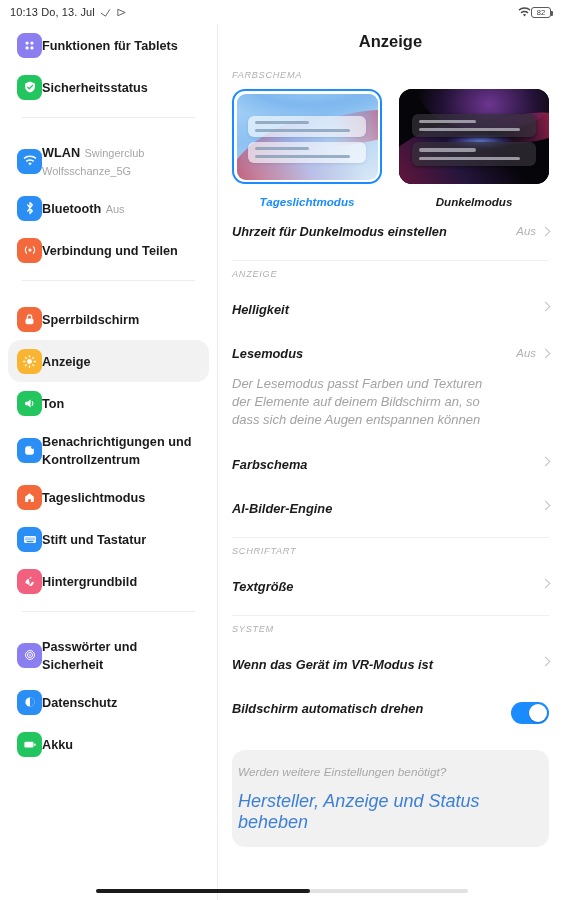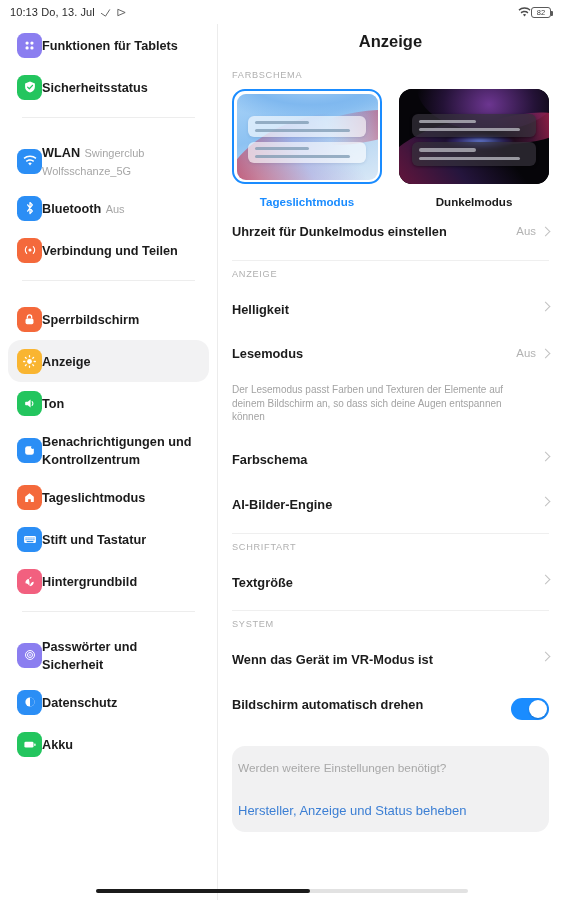--- a/index.html
+++ b/index.html
@@ -68,21 +68,21 @@
 
   
   .main {
     flex: 1; display: flex; flex-direction: column;
     background: #fff; overflow: hidden; position: relative;
   }
   .main-title {
     text-align: center; font-size: 16.5px; font-weight: 600;
     color: #1a1a1a; padding: 8px 0 13px;
   }
-  .main-scroll { flex: 1; overflow: hidden; padding: 0 14px 0 14px; }
+  .main-scroll { flex: 1; overflow: hidden; padding: 0 14px 0 14px; font-style: italic; }
 
   .section-cap {
     font-size: 9.2px; color: #b0b0b0; letter-spacing: .7px;
     text-transform: uppercase; padding: 6px 0 9px;
   }
 
   
   .themes { display: flex; gap: 17px; padding-bottom: 2px; }
   .theme { width: 168px; }
   .theme-frame {
@@ -170,21 +170,21 @@
   .dark-card .pv-bar.w1 { width: 52%; }
   .dark-card .pv-bar.w2 { width: 92%; }
 
   
   .row {
     display: flex; align-items: flex-start; gap: 10px;
     padding: 14px 0 14px; min-height: 44px;
   }
   .row-main { flex: 1; min-width: 0; }
   .row-title { font-size: 12.8px; font-weight: 700; color: #1b1b1b; line-height: 1.3; }
-  .row-desc { font-size: 10px; color: #a3a3a3; line-height: 1.38; margin-top: 20px; max-width: 272px; }
+  .row-desc { font-size: 13px; color: #a3a3a3; line-height: 1.38; margin-top: 12px; max-width: 272px; }
   .row-right { display: flex; align-items: center; gap: 6px; padding-top: 1px; }
   .row-value { font-size: 11.4px; color: #b2b2b2; }
   .chev { width: 7px; height: 7px; border-right: 1.4px solid #c2c2c2; border-bottom: 1.4px solid #c2c2c2; transform: rotate(-45deg); display: block; }
 
   .main-div { height: 1px; background: #efefef; margin: 5px 0 2px; }
 
   .toggle {
     width: 38px; height: 22px; border-radius: 11px; background: #1a8cff;
     position: relative; flex: 0 0 38px;
   }
@@ -194,21 +194,21 @@
     box-shadow: 0 1px 2px rgba(0,0,0,.2);
   }
 
   
   .suggest {
     margin-top: 12px;
     background: #f1f1f2; border-radius: 13px;
     padding: 15px 6px 14px;
   }
   .suggest-q { font-size: 11.8px; color: #a8a8a8; }
-  .suggest-link { font-size: 13px; color: #3c7fd4; margin-top: 28px; }
+  .suggest-link { font-size: 18px; color: #3c7fd4; margin-top: 12px; }
 
   
   .home-ind {
     position: absolute; bottom: 7px; left: 0; right: 0;
     display: flex; justify-content: center; pointer-events: none;
   }
   .home-bar { width: 372px; height: 4px; border-radius: 2px; background: #e2e2e2; position: relative; }
   .home-bar:before {
     content:""; position:absolute; left:0; top:0; height:100%;
     width: 214px; background:#1b1b1b; border-radius: 2px;

